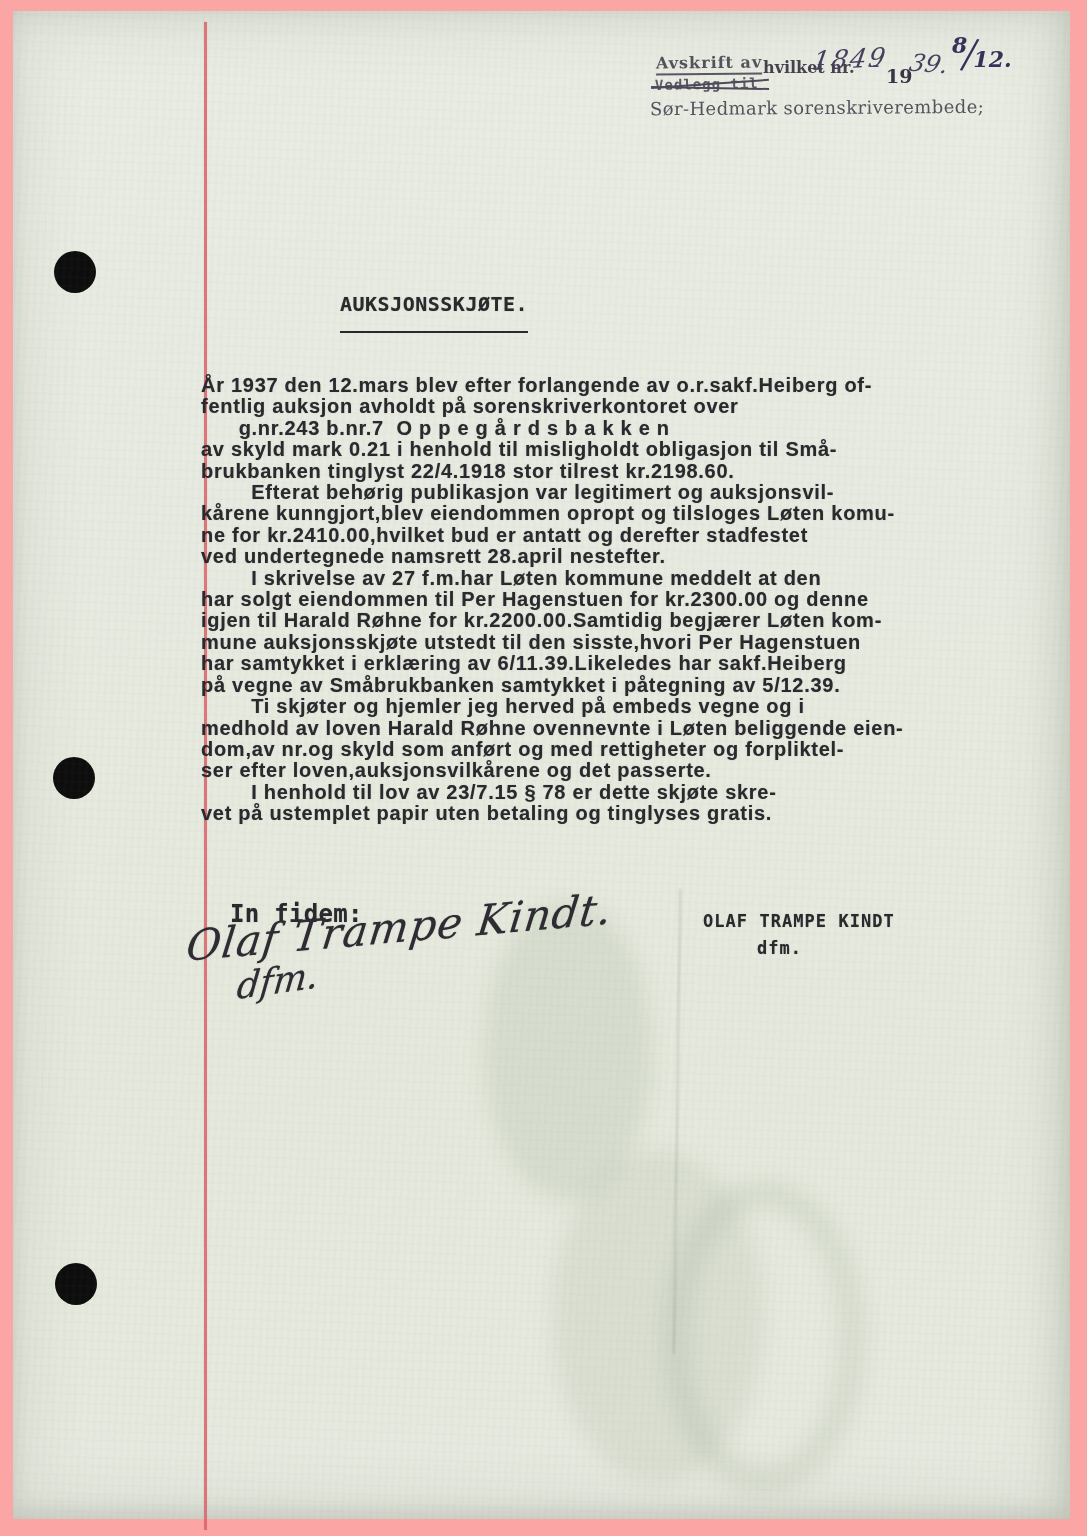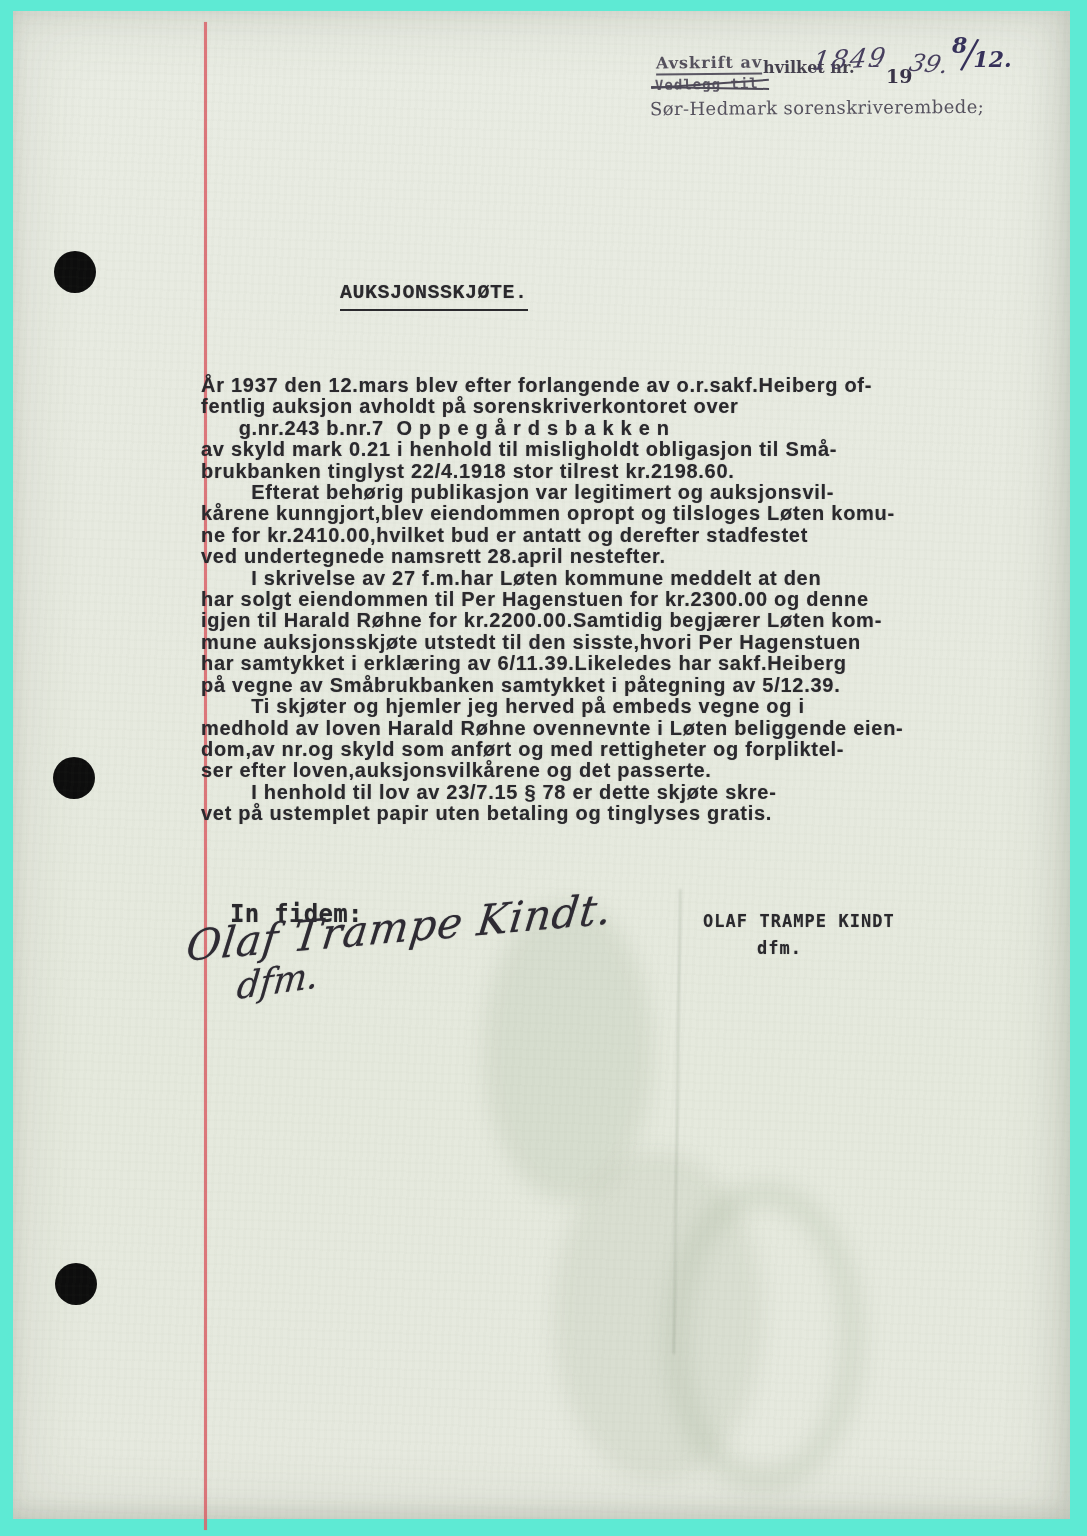--- a/index.html
+++ b/index.html
@@ -1,19 +1,19 @@
 <!DOCTYPE html>
 <html><head>
 <meta charset="utf-8">
 <style>
   html,body{margin:0;padding:0;background:#0b0b0b;}
   body{width:1087px;height:1536px;position:relative;overflow:hidden;
        font-family:"DejaVu Sans Mono",monospace;}
 
-  .scan{position:absolute;inset:0;background:#5eead4;}
+  .scan{position:absolute;inset:0;background:#fca5a5;}
 
   .paper{position:absolute;left:13px;top:11px;width:1057px;height:1508px;
          background:linear-gradient(180deg,#e9ece3 0%,#e7eae0 35%,#e5e9dd 70%,#e6e9df 100%);
          box-shadow:inset 0 0 70px rgba(90,100,82,.14), inset -12px 0 30px rgba(80,90,72,.10),
                     inset 0 -8px 18px rgba(80,90,72,.08);}
 
   
   .paper::after{content:"";position:absolute;inset:0;pointer-events:none;
     background:repeating-linear-gradient(93deg,rgba(120,130,105,.025) 0 3px,transparent 3px 7px),
                repeating-linear-gradient(2deg,rgba(120,130,105,.02) 0 2px,transparent 2px 9px);}
@@ -50,22 +50,22 @@
   .date-frac{position:absolute;left:952px;top:40px;font-size:22px;color:#36315a;
               font-family:"DejaVu Serif",serif;font-style:italic;font-weight:bold;}
   .fr-top{display:inline-block;transform:translateY(-8px);}
   .fr-slash{display:inline-block;transform:rotate(14deg) scaleY(1.9);margin:0 -1px;}
   .fr-bot{display:inline-block;transform:translateY(6px);}
   .office-stamp{position:absolute;left:650px;top:97px;font-size:18px;letter-spacing:.4px;
               color:#56525e;font-family:"DejaVu Serif",serif;transform:rotate(-.4deg);}
 
   
   .tw{color:#2a292d;font-weight:bold;text-shadow:0 0 1px rgba(42,41,45,.4);}
-  .doc-title{position:absolute;left:340px;top:281px;font-size:20px;letter-spacing:.5px;
-             border-bottom:2.5px solid #2a292d;padding-bottom:5px;font-family:Liberation Mono, monospace;}
+  .doc-title{position:absolute;left:340px;top:292px;font-size:20px;letter-spacing:.5px;
+             border-bottom:2.5px solid #2a292d;padding-bottom:15px;}
   .doc-body{position:absolute;left:201px;top:375px;margin:0;font-family:Liberation Sans, sans-serif;
             font-size:20px;line-height:21.4px;letter-spacing:.72px;white-space:pre;}
   .court-line{position:absolute;left:303px;top:861px;font-size:19px;letter-spacing:1.2px;}
   .in-fidem{position:absolute;left:230px;top:900px;font-size:24px;letter-spacing:.3px;}
   .typed-name{position:absolute;left:703px;top:911px;font-size:17px;letter-spacing:1.05px;}
   .typed-title{position:absolute;left:757px;top:938px;font-size:17px;letter-spacing:1px;}
 
   
   .sig{font-family:"DejaVu Serif",serif;font-style:italic;color:#2e2b33;}
   .sig-name{position:absolute;left:186px;top:903px;font-size:42px;letter-spacing:1px;

